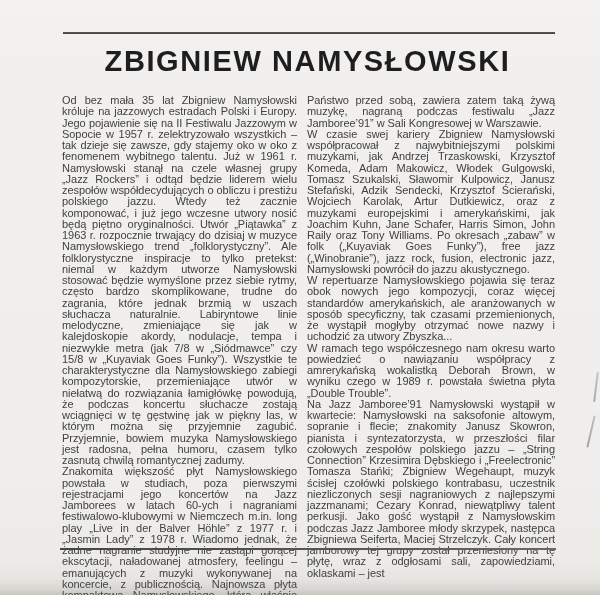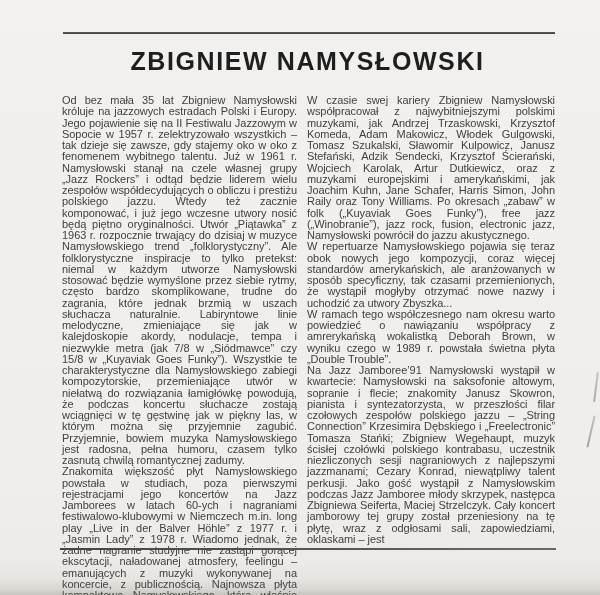--- a/index.html
+++ b/index.html
@@ -23,21 +23,21 @@
     height: 2px;
     background: linear-gradient(180deg, #5a5a58, #3f3f3d);
   }
   .title {
     position: absolute;
     top: 44px;
     left: 60px;
     width: 495px;
     margin: 0;
     text-align: center;
-    font-size: 25px;
+    font-size: 29px;
     line-height: 34px;
     font-weight: bold;
     letter-spacing: 1.6px;
     color: #1e1e1e;
     white-space: nowrap;
   }
   .columns {
     position: absolute;
     top: 95px;
     left: 62px;
@@ -104,20 +104,21 @@
   <div class="top-rule"></div>
 
   <h1 class="title">ZBIGNIEW NAMYSŁOWSKI</h1>
 
   <div class="columns">
     <div class="col col-left">
       <p>Od bez mała 35 lat Zbigniew Namysłowski króluje na jazzowych estradach Polski i Europy. Jego pojawienie się na II Festiwalu Jazzowym w Sopocie w 1957 r. zelektryzowało wszystkich – tak dzieje się zawsze, gdy stajemy oko w oko z fenomenem wybitnego talentu. Już w 1961 r. Namysłowski stanął na czele własnej grupy „Jazz Rockers” i odtąd będzie liderem wielu zespołów współdecydujących o obliczu i prestiżu polskiego jazzu. Wtedy też zacznie komponować, i już jego wczesne utwory nosić będą piętno oryginalności. Utwór „Piątawka” z 1963 r. rozpocznie trwający do dzisiaj w muzyce Namysłowskiego trend „folklorystyczny”. Ale folklorystyczne inspiracje to tylko pretekst: niemal w każdym utworze Namysłowski stosować będzie wymyślone przez siebie rytmy, często bardzo skomplikowane, trudne do zagrania, które jednak brzmią w uszach słuchacza naturalnie. Labiryntowe linie melodyczne, zmieniające się jak w kalejdoskopie akordy, nodulacje, tempa i niezwykłe metra (jak 7/8 w „Siódmawce” czy 15/8 w „Kuyaviak Goes Funky”). Wszystkie te charakterystyczne dla Namysłowskiego zabiegi kompozytorskie, przemieniające utwór w niełatwą do rozwiązania łamigłówkę powodują, że podczas koncertu słuchacze zostają wciągnięci w tę gęstwinę jak w piękny las, w którym można się przyjemnie zagubić. Przyjemnie, bowiem muzyka Namysłowskiego jest radosna, pełna humoru, czasem tylko zasnutą chwilą romantycznej zadumy.</p>
       <p>Znakomita większość płyt Namysłowskiego powstała w studiach, poza pierwszymi rejestracjami jego koncertów na Jazz Jamborees w latach 60-ych i nagraniami festiwalowo-klubowymi w Niemczech m.in. long play „Live in der Balver Höhle” z 1977 r. i „Jasmin Lady” z 1978 r. Wiadomo jednak, że żadne nagranie studyjne nie zastąpi gorącej ekscytacji, naładowanej atmosfery, feelingu – emanujących z muzyki wykonywanej na koncercie, z publicznością. Najnowsza płyta kompaktowa Namysłowskiego, którą właśnie mają</p>
     </div>
     <div class="col col-right">
+      <p>Państwo przed sobą, zawiera zatem taką żywą muzykę, nagraną podczas festiwalu „Jazz Jamboree’91” w Sali Kongresowej w Warszawie.</p>
       <p>W czasie swej kariery Zbigniew Namysłowski współpracował z najwybitniejszymi polskimi muzykami, jak Andrzej Trzaskowski, Krzysztof Komeda, Adam Makowicz, Włodek Gulgowski, Tomasz Szukalski, Sławomir Kulpowicz, Janusz Stefański, Adzik Sendecki, Krzysztof Ścierański, Wojciech Karolak, Artur Dutkiewicz, oraz z muzykami europejskimi i amerykańskimi, jak Joachim Kuhn, Jane Schafer, Harris Simon, John Raily oraz Tony Williams. Po okresach „zabaw” w folk („Kuyaviak Goes Funky”), free jazz („Winobranie”), jazz rock, fusion, electronic jazz, Namysłowski powrócił do jazzu akustycznego.</p>
       <p>W repertuarze Namysłowskiego pojawia się teraz obok nowych jego kompozycji, coraz więcej standardów amerykańskich, ale aranżowanych w sposób specyficzny, tak czasami przemienionych, że wystąpił mogłyby otrzymać nowe nazwy i uchodzić za utwory Zbyszka...</p>
       <p>W ramach tego współczesnego nam okresu warto powiedzieć o nawiązaniu współpracy z amrerykańską wokalistką Deborah Brown, w wyniku czego w 1989 r. powstała świetna płyta „Double Trouble”.</p>
       <p>Na Jazz Jamboree’91 Namysłowski wystąpił w kwartecie: Namysłowski na saksofonie altowym, sopranie i flecie; znakomity Janusz Skowron, pianista i syntezatorzysta, w przeszłości filar czołowych zespołów polskiego jazzu – „String Connection” Krzesimira Dębskiego i „Freelectronic” Tomasza Stańki; Zbigniew Wegehaupt, muzyk ścisłej czołówki polskiego kontrabasu, uczestnik niezliczonych sesji nagraniowych z najlepszymi jazzmanami; Cezary Konrad, niewątpliwy talent perkusji. Jako gość wystąpił z Namysłowskim podczas Jazz Jamboree młody skrzypek, następca Zbigniewa Seiferta, Maciej Strzelczyk. Cały koncert jamborowy tej grupy został przeniesiony na tę płytę, wraz z odgłosami sali, zapowiedziami, oklaskami – jest</p>
     </div>
   </div>
 
   <div class="bottom-rule"></div>
 
   <div class="staple staple-1"></div>

